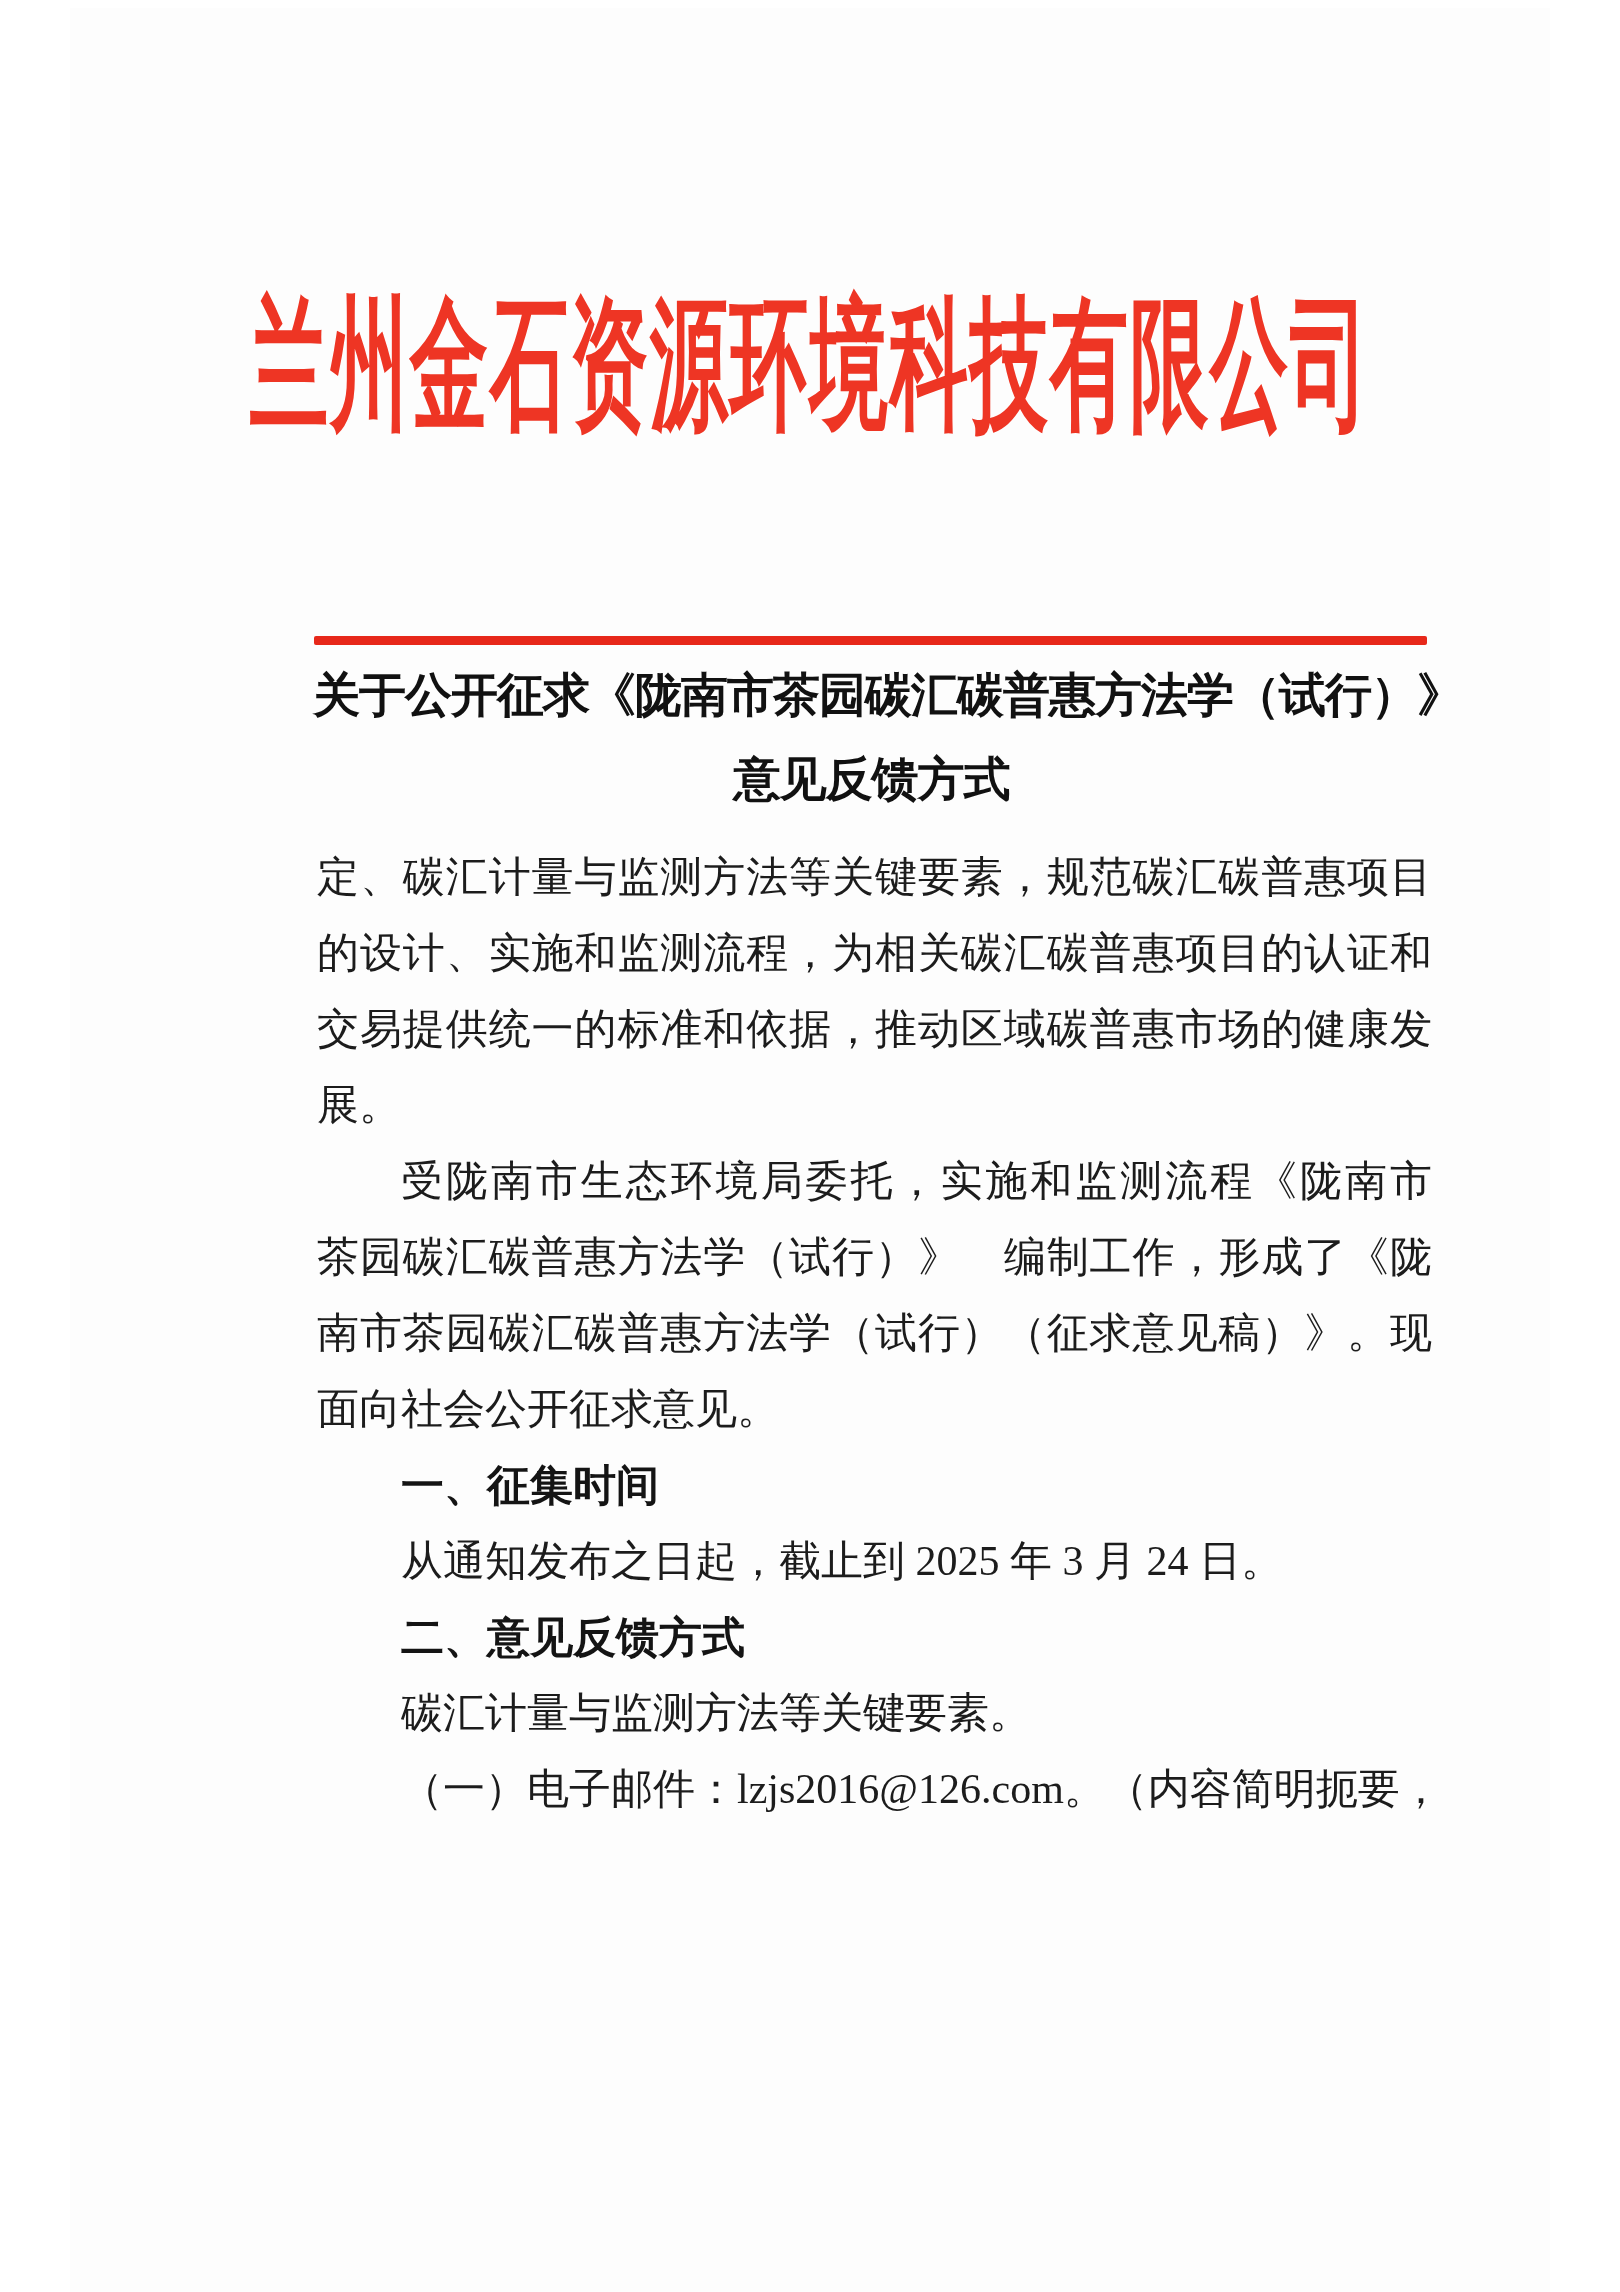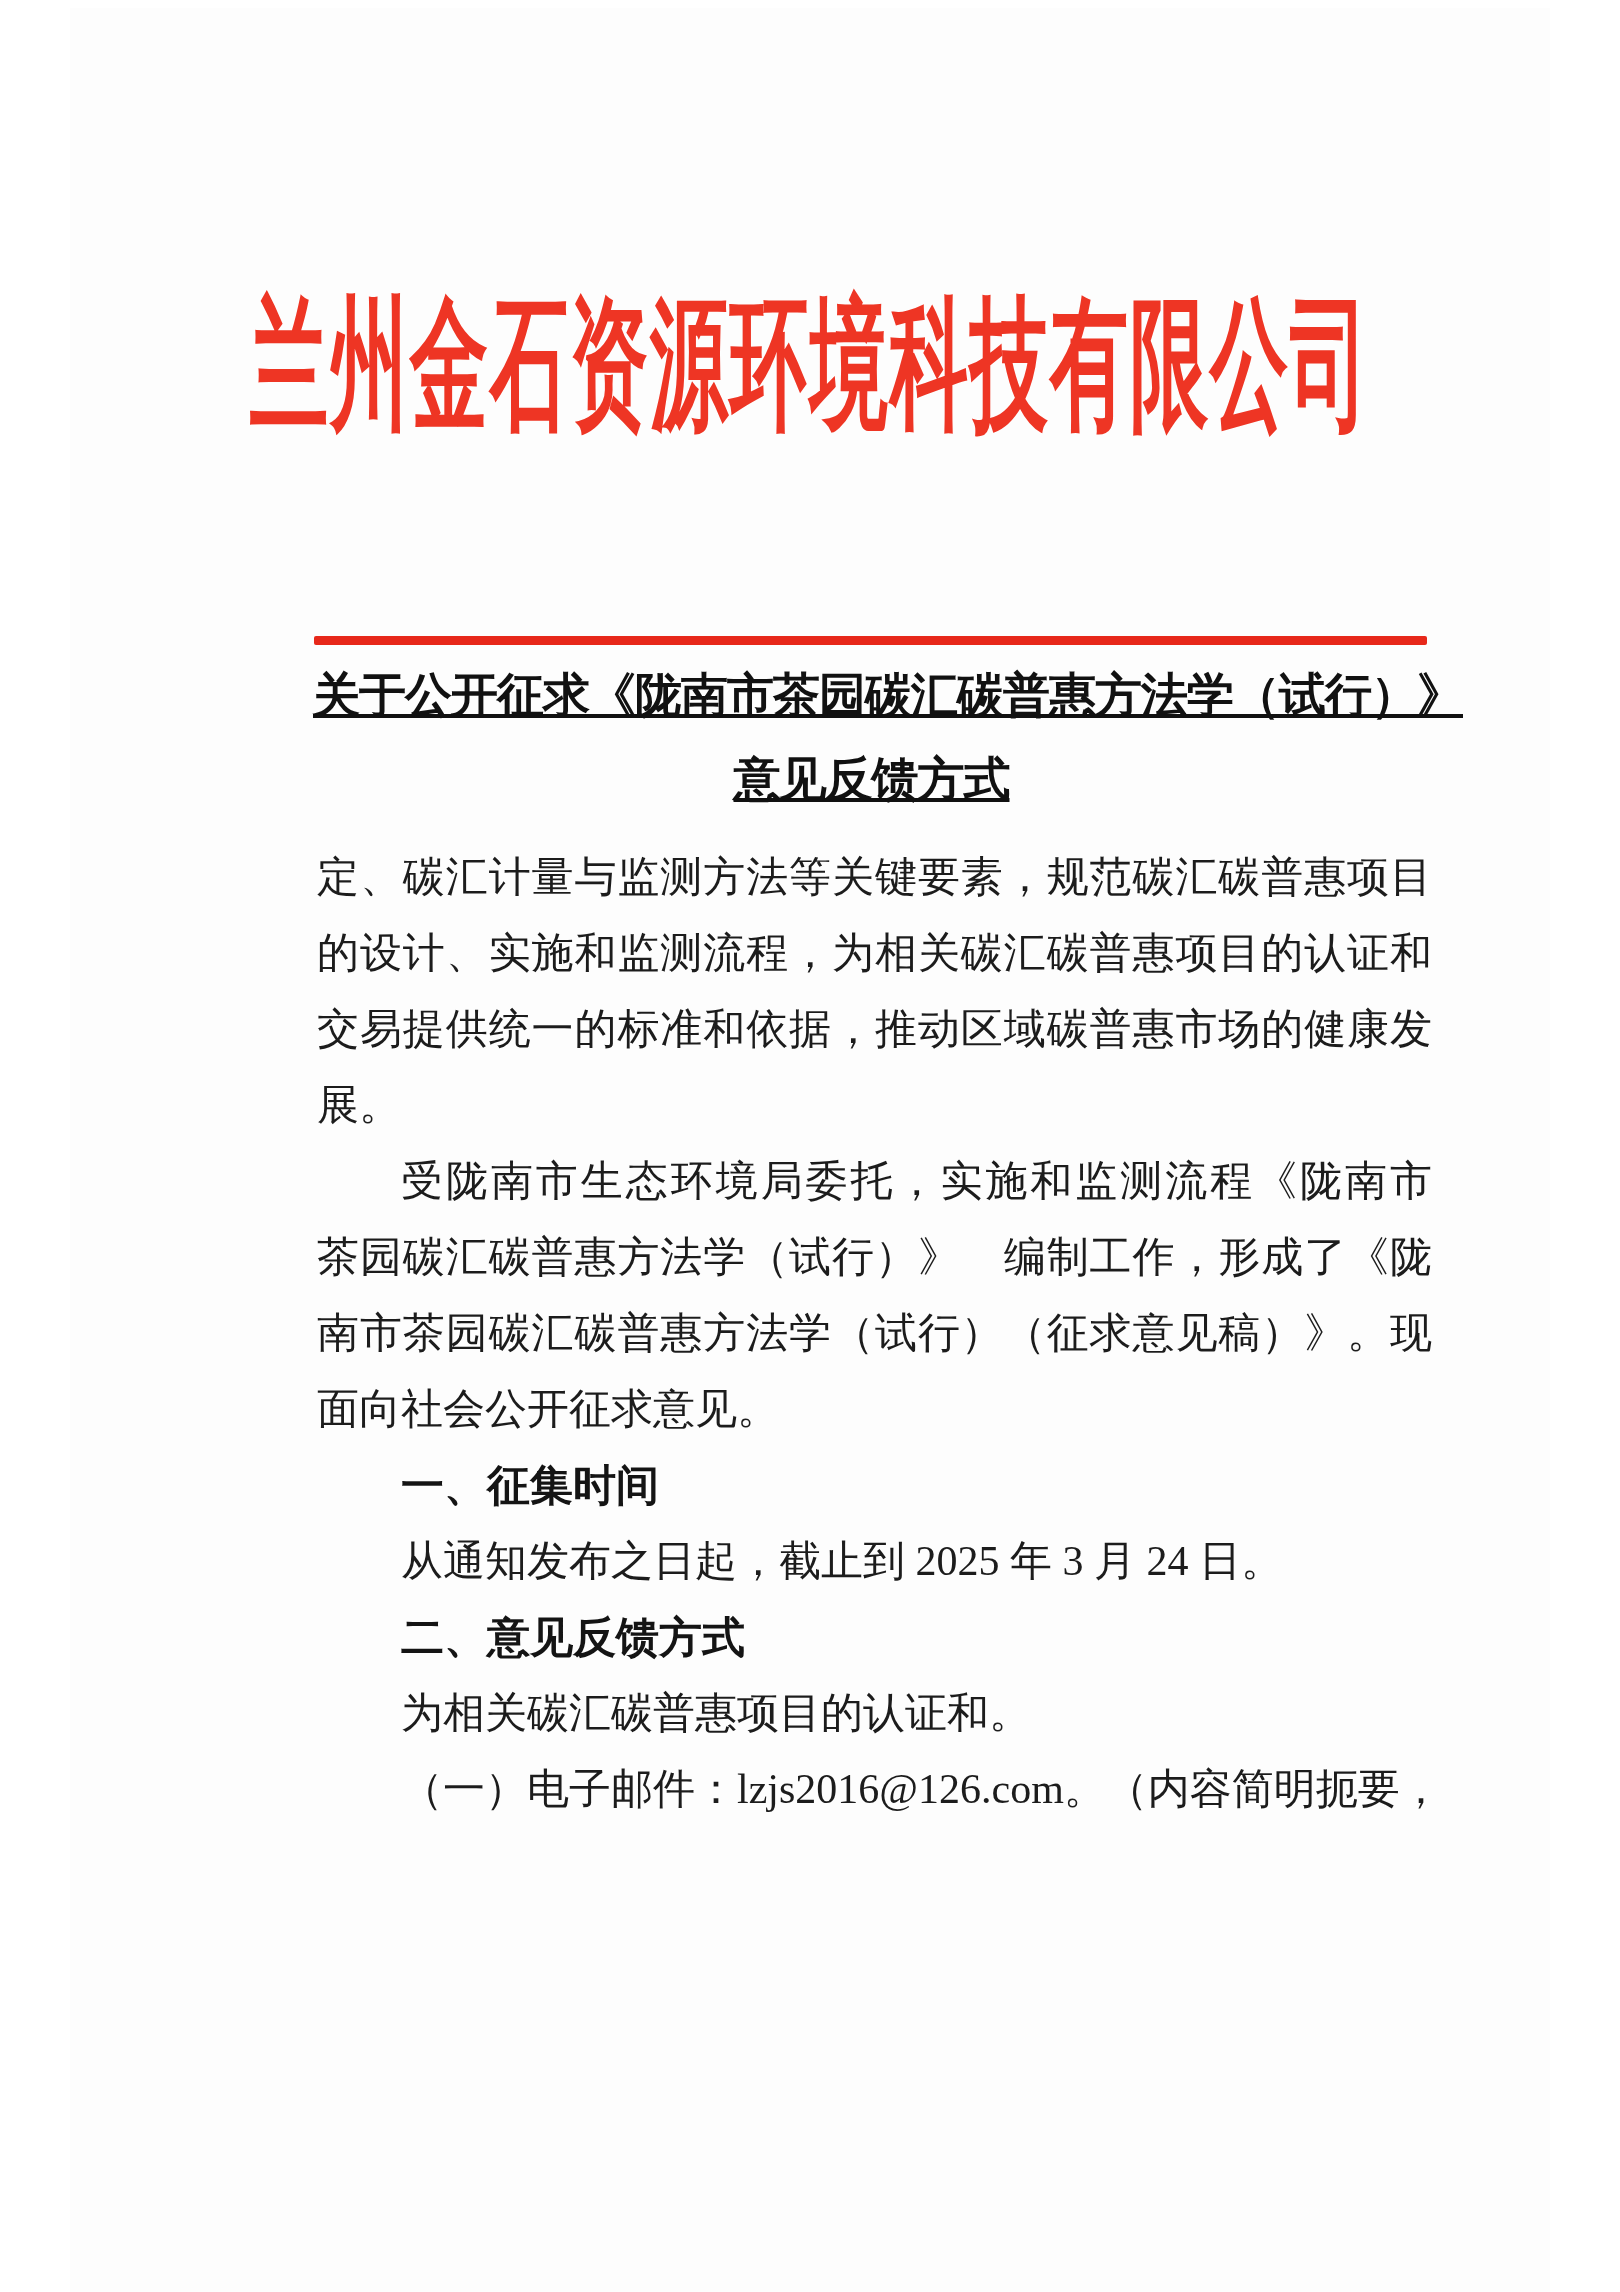--- a/index.html
+++ b/index.html
@@ -46,21 +46,20 @@
 
   
   .title-block {
     position: absolute;
     top: 645px;
     left: 243px;
     width: 1117px;
     text-align: center;
     font-weight: 700;
     color: #111111;
-    text-decoration: underline;
   }
   .title-line {
     height: 84px;
     line-height: 84px;
     font-size: 47px;
     letter-spacing: -1px;
     white-space: nowrap;
   }
 
   
@@ -110,18 +109,18 @@
     <div class="l just">的设计、实施和监测流程，为相关碳汇碳普惠项目的认证和</div>
     <div class="l just">交易提供统一的标准和依据，推动区域碳普惠市场的健康发</div>
     <div class="l">展。</div>
     <div class="l indent just">受陇南市生态环境局委托，实施和监测流程《陇南市</div>
     <div class="l just">茶园碳汇碳普惠方法学（试行）》　编制工作，形成了《陇</div>
     <div class="l just">南市茶园碳汇碳普惠方法学（试行）（征求意见稿）》。现</div>
     <div class="l">面向社会公开征求意见。</div>
     <div class="l indent head">一、征集时间</div>
     <div class="l indent">从通知发布之日起，截止到 2025 年 3 月 24 日。</div>
     <div class="l indent head">二、意见反馈方式</div>
-    <div class="l indent">为相关碳汇碳普惠项目的认证和。</div>
+    <div class="l indent">碳汇计量与监测方法等关键要素。</div>
     <div class="l indent">（一）电子邮件：lzjs2016@126.com。（内容简明扼要，</div>
   </div>
 
 </div>
 
 
 </body></html>

